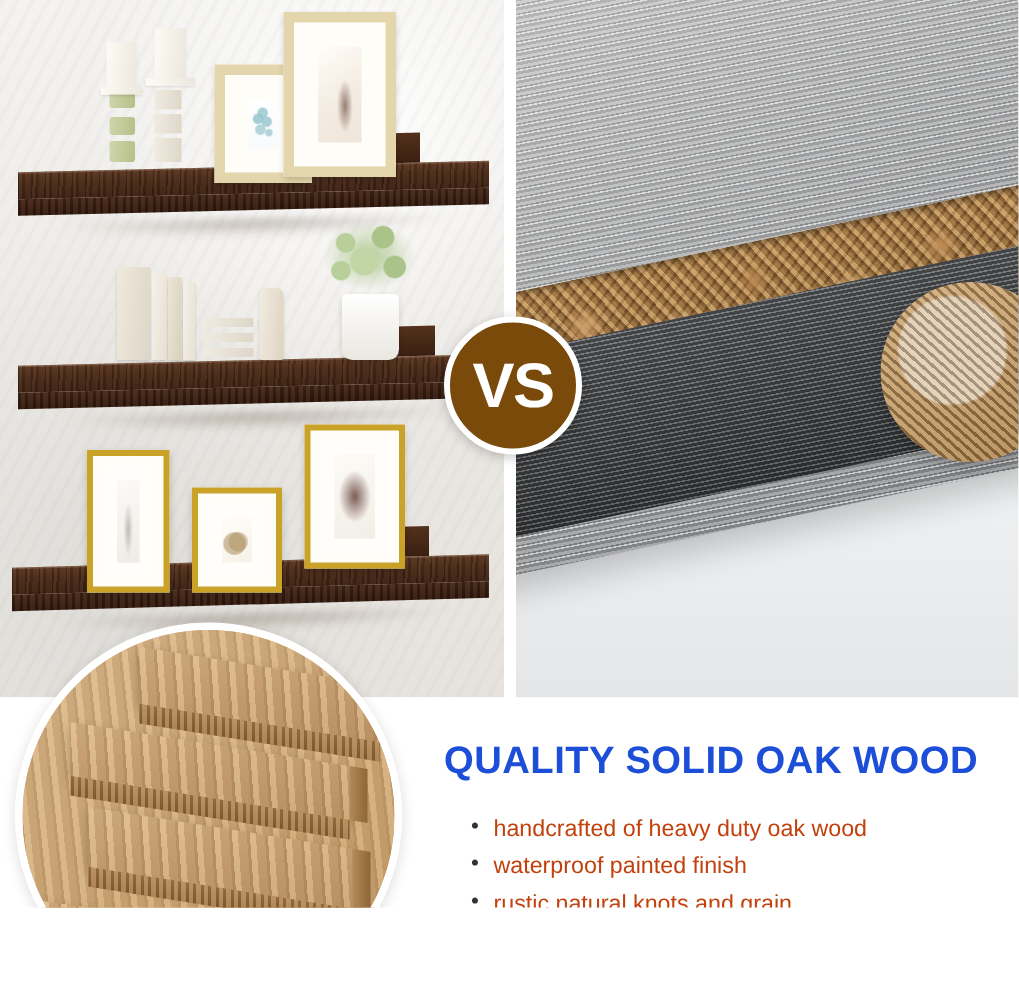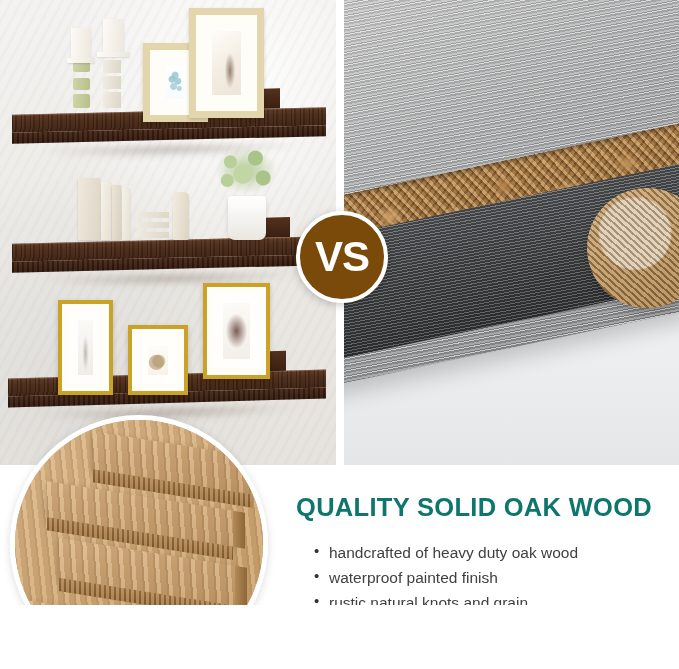--- a/index.html
+++ b/index.html
@@ -170,24 +170,24 @@
       linear-gradient(170deg,#d9b587,#c2996a);
     box-shadow:0 3px 7px rgba(60,40,18,.34);}
   .plank .side{position:absolute;left:0;bottom:-13px;width:100%;height:13px;
     background:repeating-linear-gradient(90deg, rgba(90,58,24,.3) 0 2px, rgba(206,166,116,.5) 2px 5px),
                linear-gradient(180deg,#a87f4e,#8a6336);}
   .plank .endg{position:absolute;right:-12px;top:0;width:12px;height:100%;
     background:linear-gradient(90deg,#b28a58,#8e6637);}
 
   
   #copy{position:absolute;left:296px;top:495px;width:376px;}
-  #headline{font-size:25.5px;font-weight:bold;color:#0f766e;letter-spacing:.3px;
+  #headline{font-size:25.5px;font-weight:bold;color:#1d4ed8;letter-spacing:.3px;
     white-space:nowrap;line-height:1;margin:0;}
   #bullets{list-style:none;margin:19px 0 0 18px;padding:0;}
-  #bullets li{font-size:15.5px;color:#404040;line-height:1.62;position:relative;padding-left:15px;
+  #bullets li{font-size:15.5px;color:#c2410c;line-height:1.62;position:relative;padding-left:15px;
     white-space:nowrap;}
   #bullets li:before{content:"\2022";position:absolute;left:0;top:-1px;color:#333;font-size:15px;}
 </style>
 </head>
 <body>
 
 <div id="stage">
 
   <div class="panel panel-left">
     <div class="room"></div>

